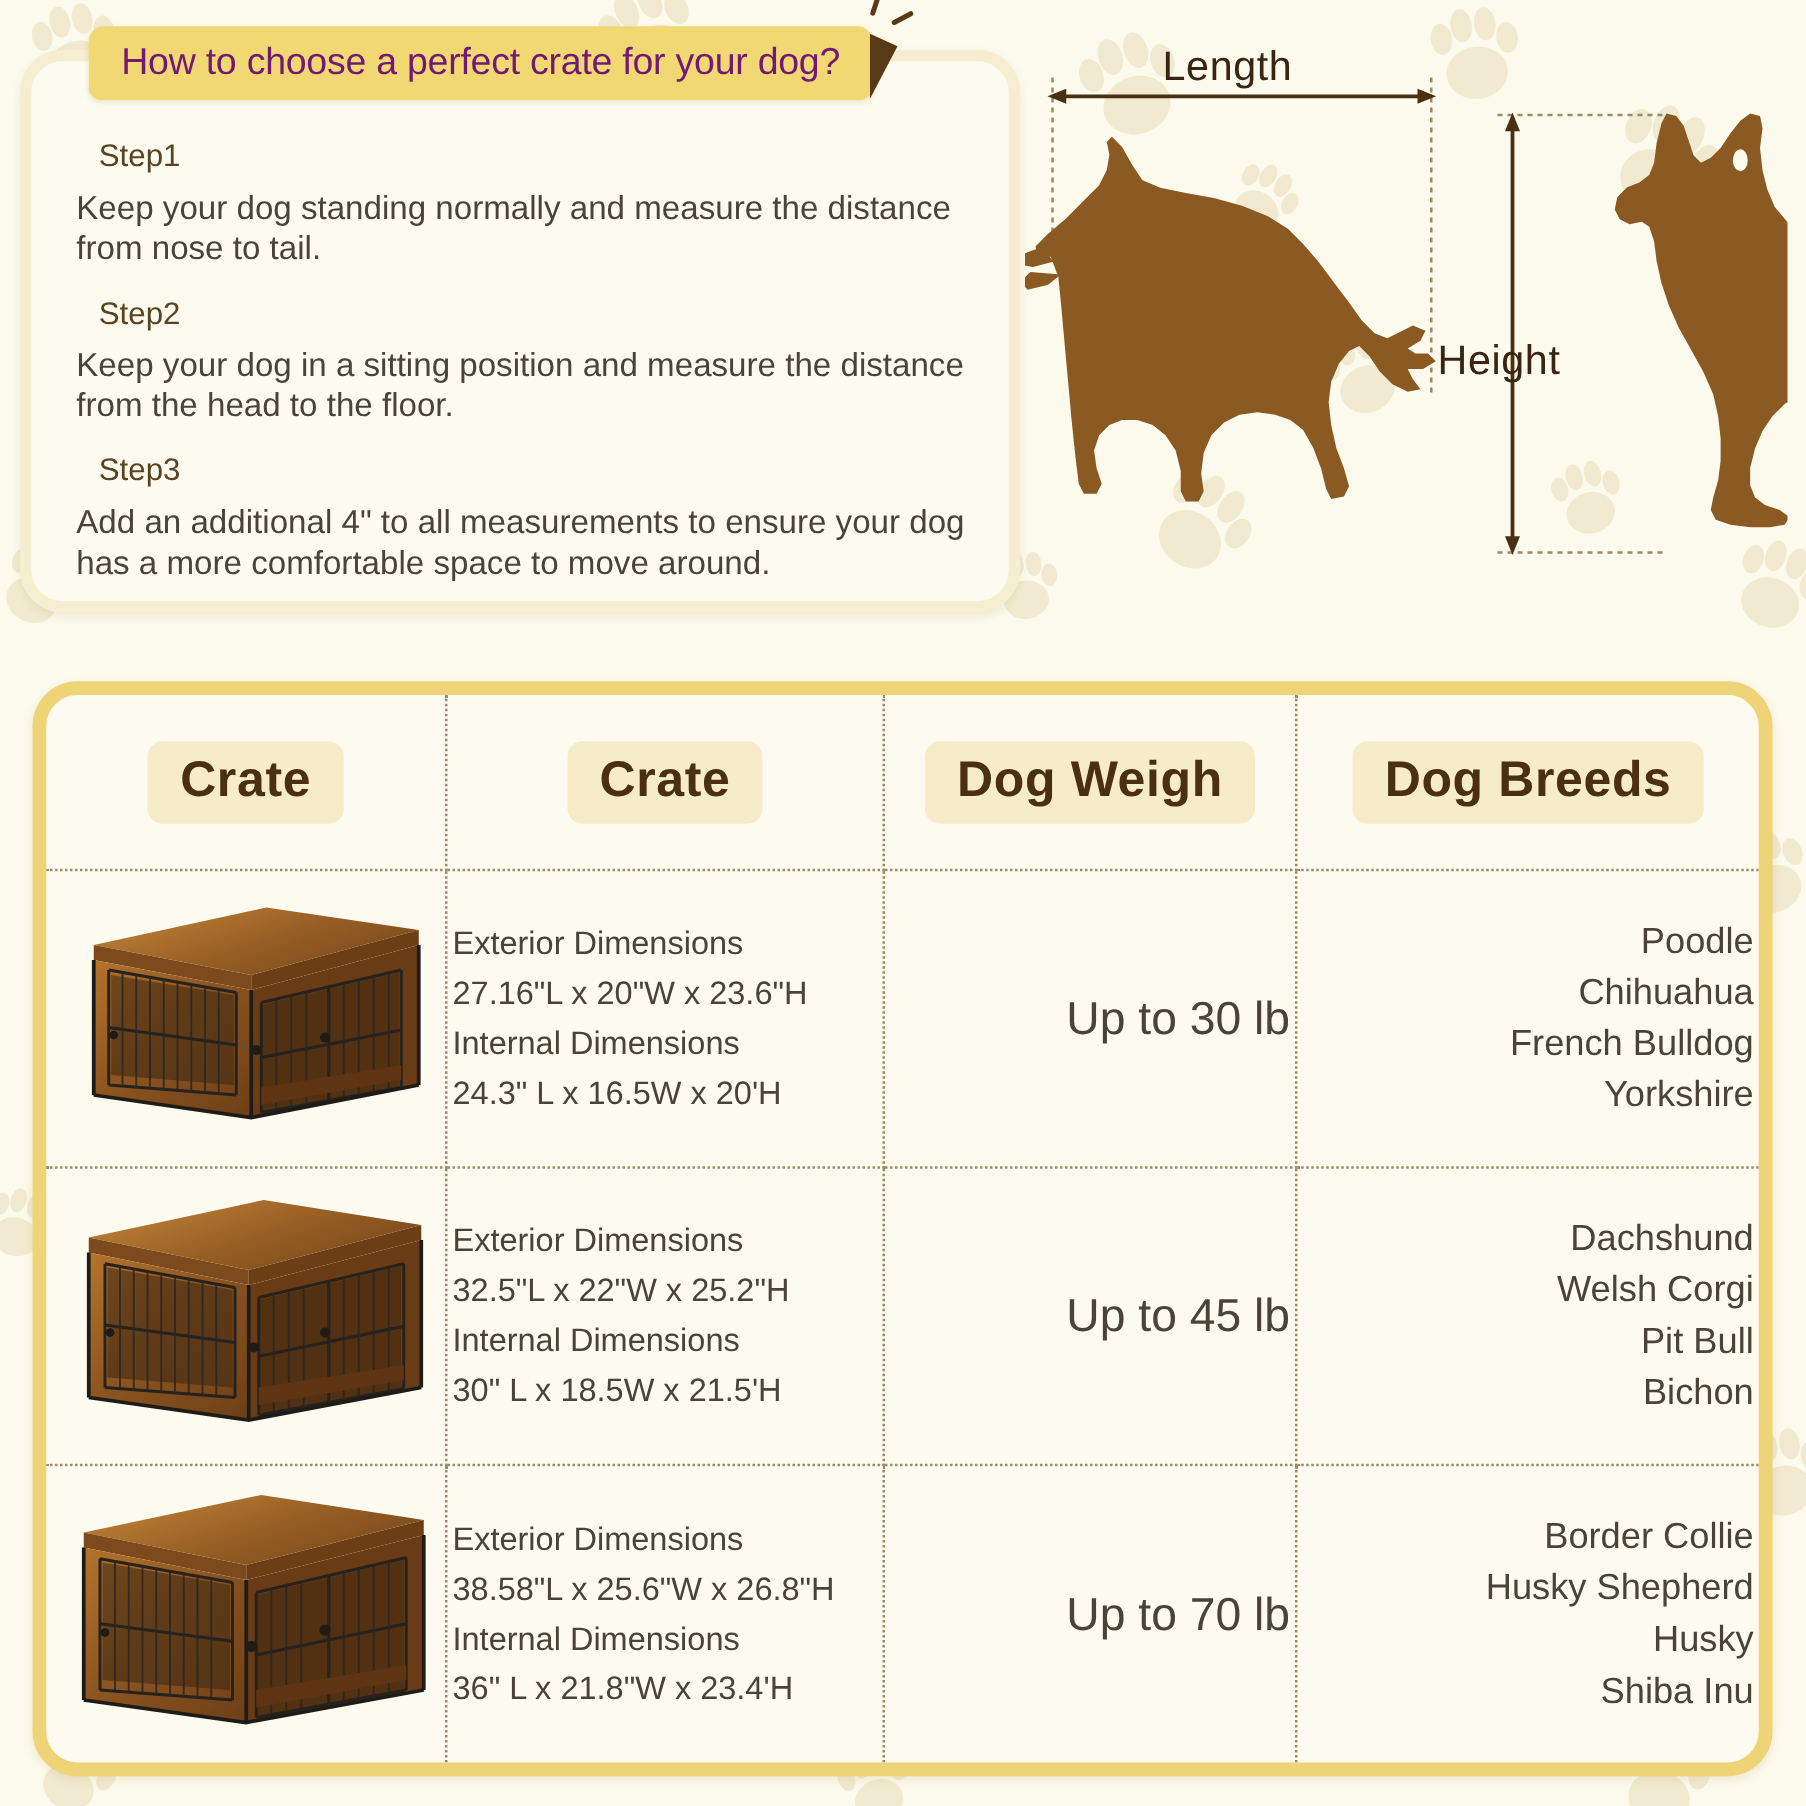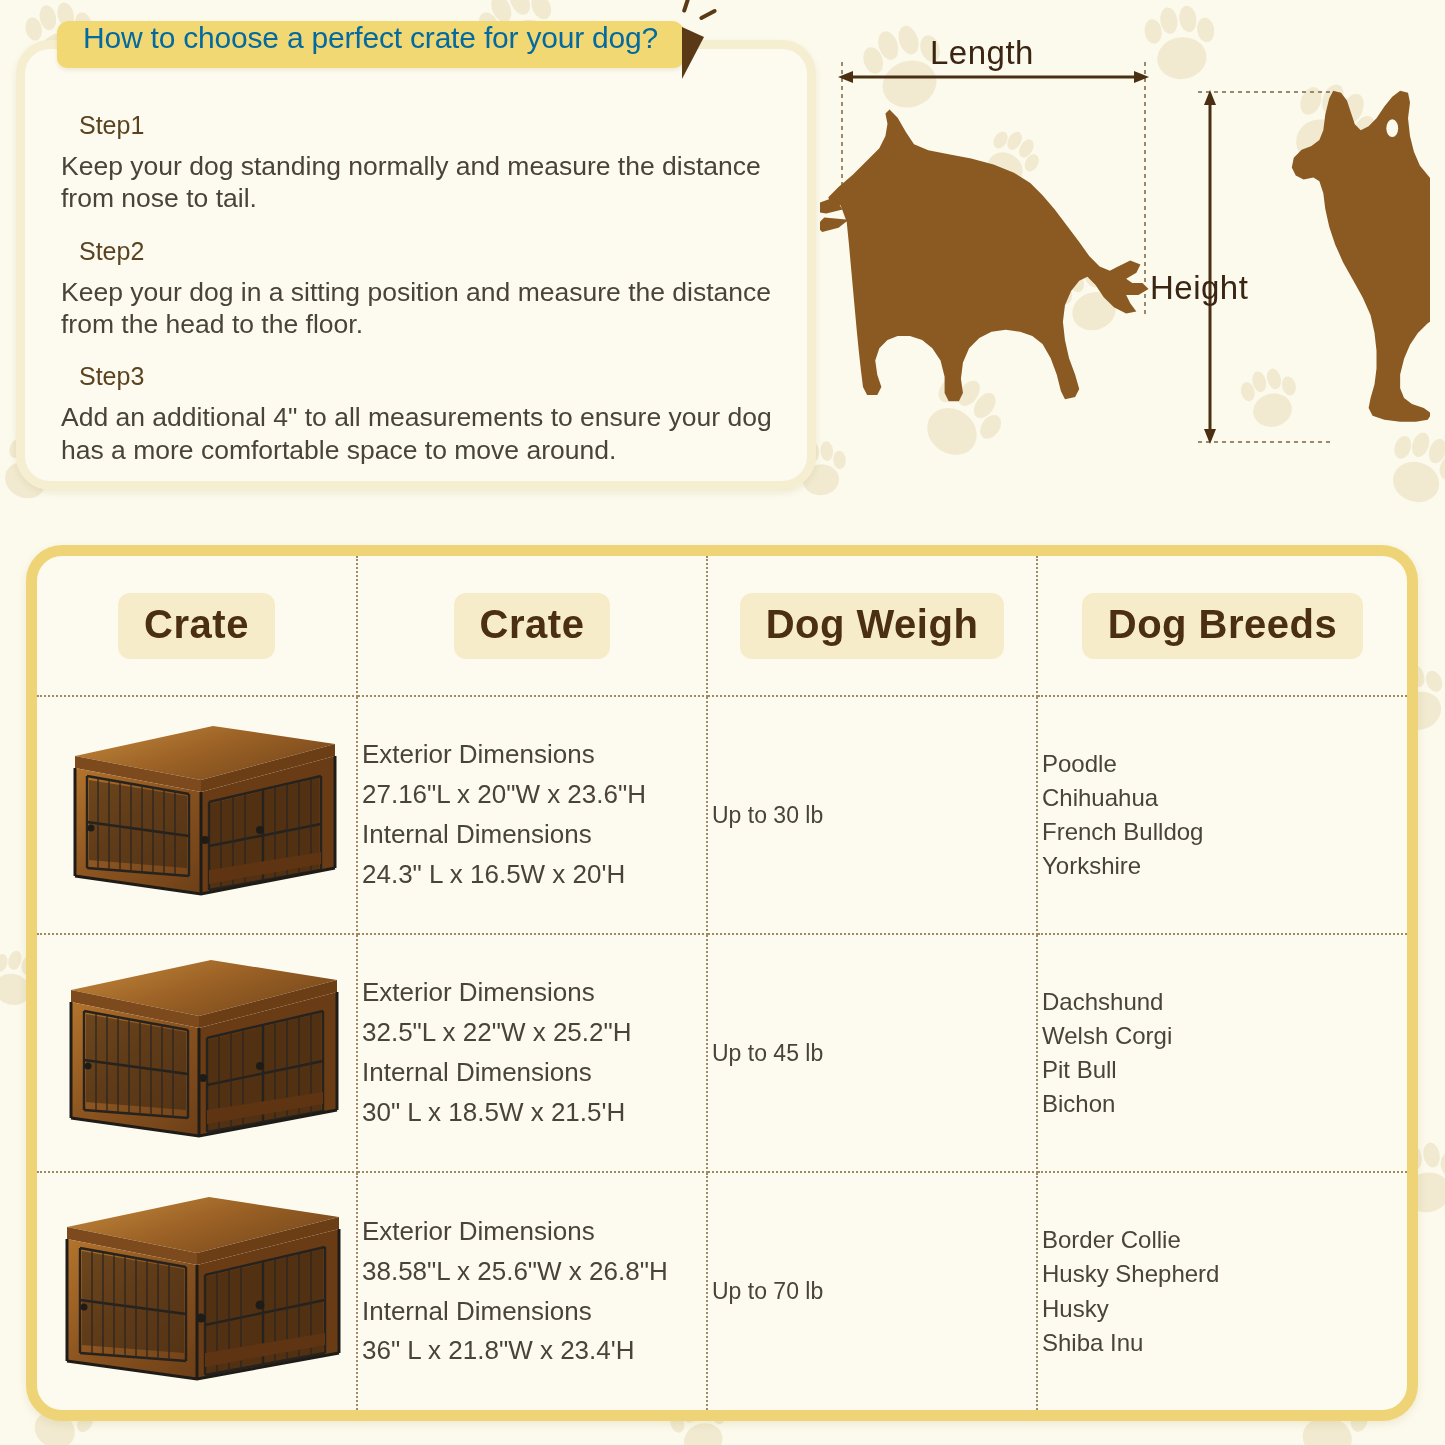--- a/index.html
+++ b/index.html
@@ -38,26 +38,26 @@
     width: 800px;
     height: 450px;
     background: #fdfbf0;
     border: 9px solid #f6eed0;
     border-radius: 34px;
     box-shadow: 0 3px 7px rgba(160,140,80,.14);
   }
 
   .title-ribbon {
     position: absolute;
-    left: 32px;
+    left: 46px;
     top: -28px;
     background: #f1d873;
-    color: #0369a1;
+    color: #701a75;
     font-size: 30px;
-    padding: 0 26px 13px 26px;
+    padding: 12px 26px 13px 26px;
     border-radius: 12px 12px 10px 10px;
     white-space: nowrap;
     letter-spacing: -.2px;
     box-shadow: 0 2px 4px rgba(170,145,70,.18);
   }
 
   .ribbon-tip {
     position: absolute;
     right: -20px;
     top: 6px;
@@ -201,29 +201,30 @@
   .cell-crate { text-align: center; }
   .crate-img { display: inline-block; width: 288px; height: 190px; }
 
   .cell-size {
     font-size: 26px;
     line-height: 1.53;
     color: #4a4438;
     padding-left: 22px;
   }
   .cell-weight {
-    font-size: 23px;
+    font-size: 37px;
     color: #4a4438;
-    text-align: left;
+    text-align: right;
   }
   .cell-breeds {
-    font-size: 24px;
+    font-size: 29px;
     line-height: 1.42;
     color: #4a4438;
     padding-left: 26px;
+    text-align: right;
   }
 </style>
 </head>
 <body>
 
 <svg id="paw-layer" viewBox="0 0 1445 1445" xmlns="http://www.w3.org/2000/svg">
   <defs>
     <g id="paw">
       <ellipse cx="0" cy="14" rx="26" ry="22"></ellipse>
       <ellipse cx="-26" cy="-18" rx="9" ry="13"></ellipse>

